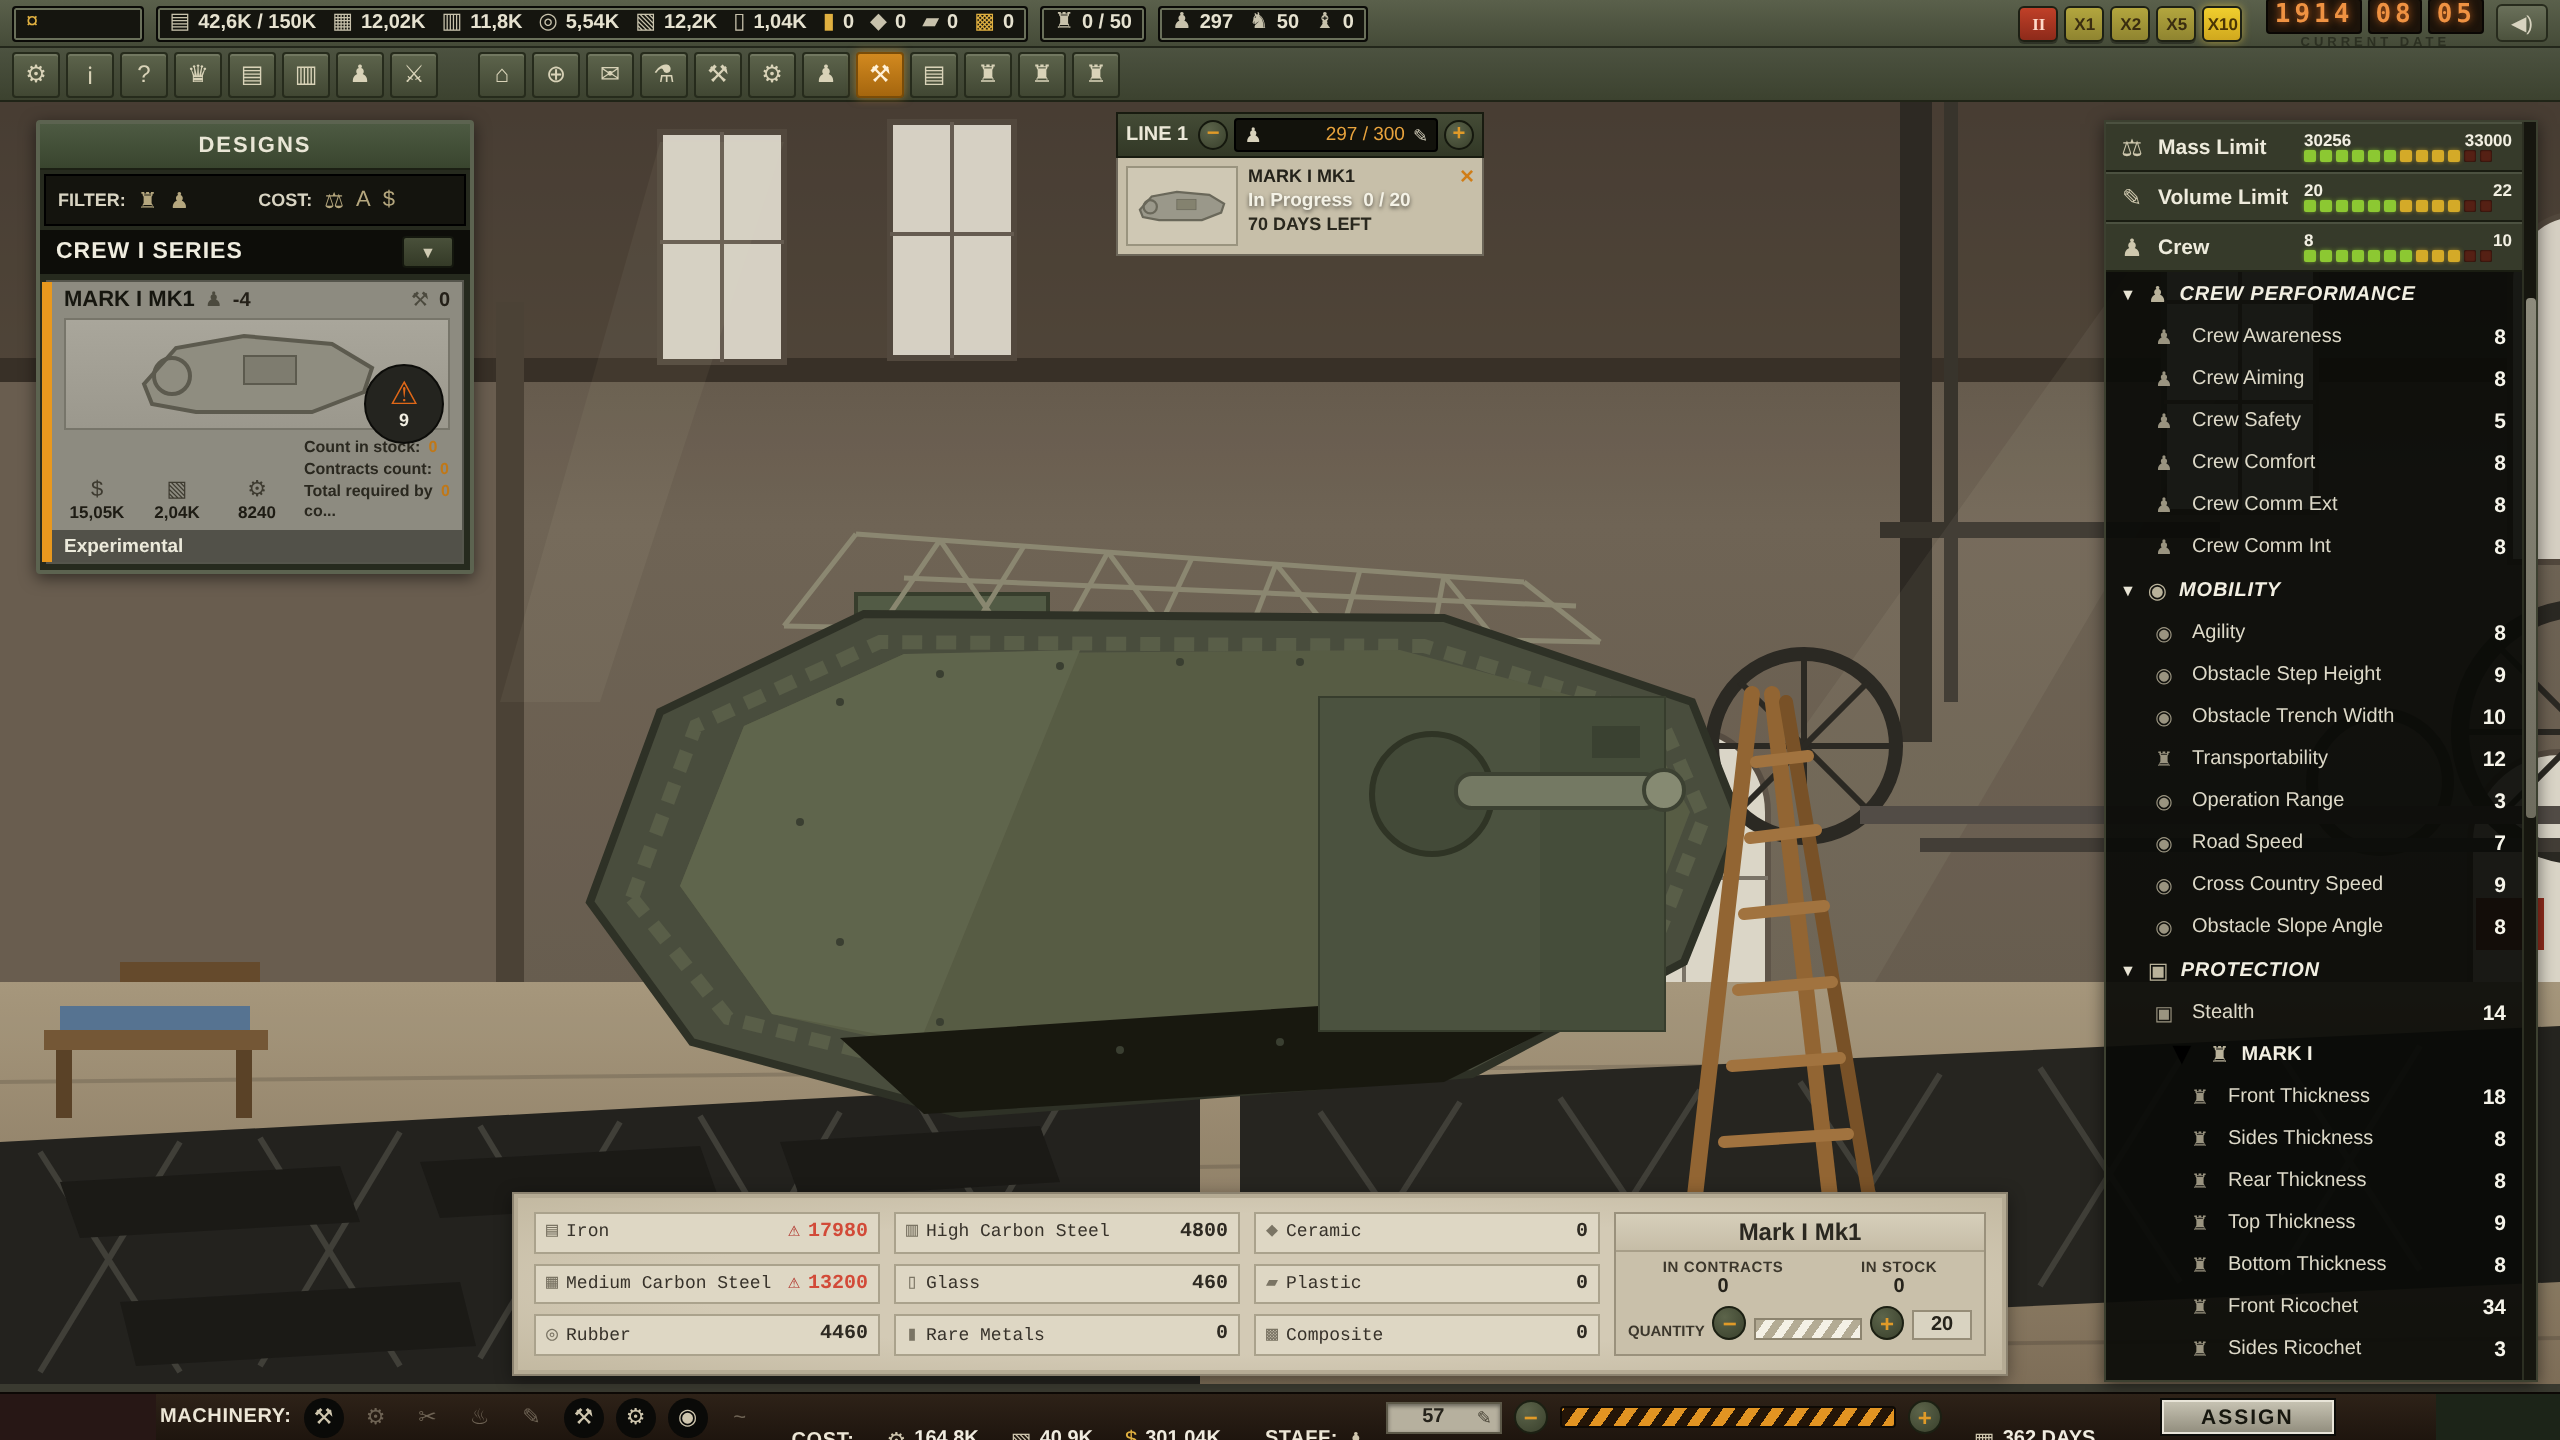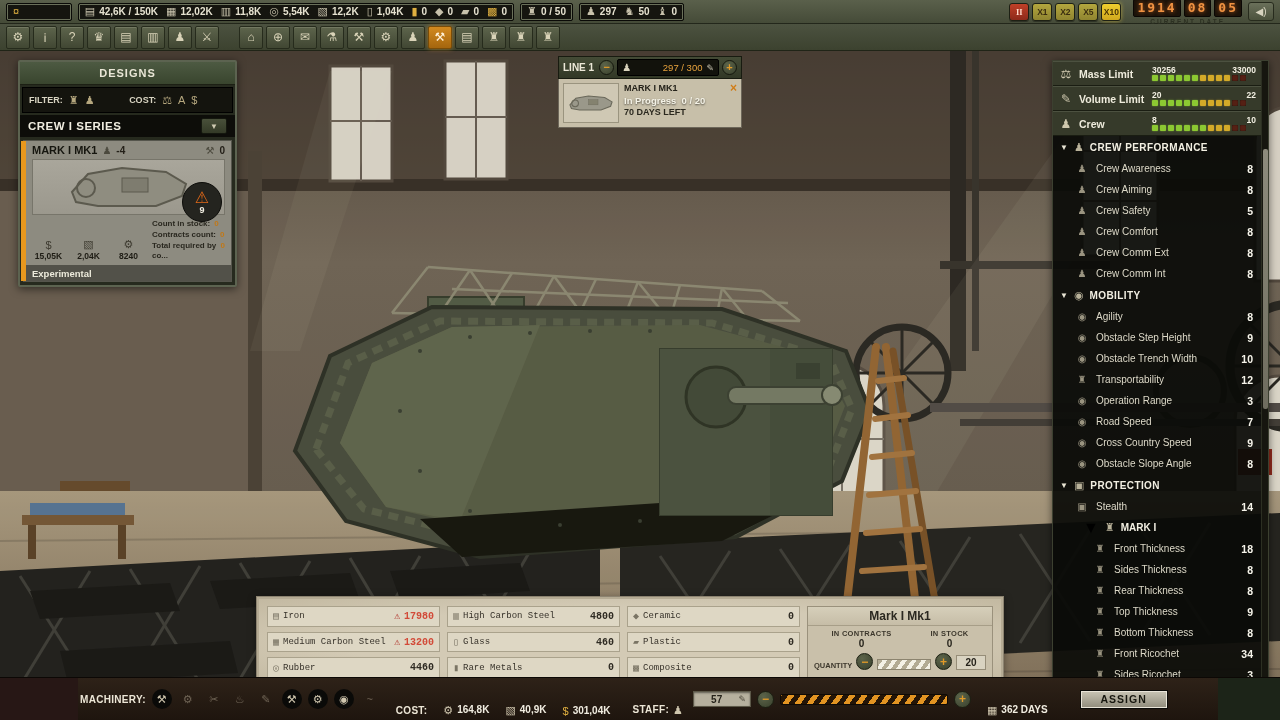--- a/index.html
+++ b/index.html
@@ -90,21 +90,21 @@
   .limit-right{width:104px;display:flex;flex-direction:column;gap:1px;}
   .limit-nums{display:flex;justify-content:space-between;font-size:8.5px;font-weight:bold;color:#f2efe2;line-height:1;}
   .ledbar{display:flex;gap:2px;}
   .led{width:6px;height:6px;border-radius:1px;}
   .led.g{background:#8cc832;box-shadow:0 0 2px #8cc832aa;}
   .led.y{background:#d4aa28;box-shadow:0 0 2px #d4aa28aa;}
   .led.r{background:#552014;box-shadow:0 0 1px #000 inset;position:relative;}
   .sec-head{height:22px;display:flex;align-items:center;gap:6px;padding:0 7px;cursor:pointer;}
   .sec-head .car{font-size:8px;color:#e8e4d4;}
   .sec-head .ic{font-size:11px;color:#b9b29a;}
-  .sec-title{font-size:10px;font-weight:bold;color:#f2efe2;letter-spacing:.4px;}
+  .sec-title{font-size:10px;font-weight:bold;color:#f2efe2;letter-spacing:.4px;font-style:italic;}
   .stat-row{height:21px;display:flex;align-items:center;gap:7px;padding:0 8px 0 22px;}
   .stat-row .ic{font-size:10px;color:#9a9480;width:14px;text-align:center;}
   .stat-label{flex:1;font-size:10px;color:#ddd9c8;}
   .stat-val{font-size:10.5px;font-weight:bold;color:#f6f4ea;}
   .sub-head{height:21px;display:flex;align-items:center;gap:6px;padding:0 8px 0 30px;cursor:pointer;}
   .sub-head .ic{font-size:11px;color:#b9b29a;}
   .sub-title{font-size:10px;font-weight:bold;color:#f2efe2;}
   .sub-row{padding-left:40px;}
   .stats-scroll{width:7px;background:#16160f;border-left:1px solid #2c2f22;position:relative;}
   .scroll-thumb{position:absolute;left:1px;width:5px;top:88px;height:260px;background:linear-gradient(#8d8b7c,#6e6c5e);border-radius:2px;cursor:pointer;}
@@ -124,21 +124,21 @@
   .order-cell{display:flex;flex-direction:column;align-items:center;line-height:1.2;}
   .order-lab{font-size:7.5px;font-weight:bold;color:#3c372c;letter-spacing:.3px;}
   .order-val{font-size:10px;font-weight:bold;color:#26231b;}
   .order-qty{display:flex;align-items:flex-end;gap:4px;padding:2px 6px 5px;}
   .qty-lab{font-size:7.5px;font-weight:bold;color:#3c372c;}
   .qty-btn{width:17px;height:17px;border-radius:50%;background:radial-gradient(circle at 35% 30%,#5c644a,#39402c);border:1px solid #20241610;border:1px solid #1c2013;color:#e09a28;font-size:12px;font-weight:bold;display:flex;align-items:center;justify-content:center;cursor:pointer;line-height:1;}
   .qty-bar{flex:1;height:11px;background:repeating-linear-gradient(-55deg,#f4f1e6 0 4px,#b3ab94 4px 8px);border:1px solid #8c846f;cursor:pointer;}
   .qty-val{width:30px;height:15px;background:#d9d3c1;border:1px solid #968d78;font-size:10px;font-weight:bold;color:#26231b;display:flex;align-items:center;justify-content:center;}
 
   
-  .bottombar{position:absolute;left:0;bottom:0;width:1280px;height:43px;background:linear-gradient(#2e2218,#1e150e);border-top:1px solid #0c0805;display:flex;align-items:center;z-index:25;padding-left:80px;gap:6px;}
+  .bottombar{position:absolute;left:0;bottom:0;width:1280px;height:24px;background:linear-gradient(#2e2218,#1e150e);border-top:1px solid #0c0805;display:flex;align-items:center;z-index:25;padding-left:80px;gap:6px;}
   .bb-strip-left{position:absolute;left:0;top:0;bottom:0;width:78px;background:#271715;}
   .bb-strip-right{position:absolute;right:0;top:0;bottom:0;width:62px;background:#1c2418;}
   .bb-label{font-size:10px;font-weight:bold;color:#ece6d6;letter-spacing:.3px;}
   .mach-ic{width:20px;height:20px;display:flex;align-items:center;justify-content:center;font-size:11px;color:#6e6354;cursor:pointer;}
   .mach-ic.on{background:#0a0a08;border-radius:50%;color:#cfc6ae;}
   .bb-cost{display:flex;align-items:flex-start;gap:4px;margin-left:10px;margin-top:23px;}
   .bb-cost .ic{font-size:11px;color:#cfc6ae;}
   .bb-cost .ic.gold{color:#e0b040;}
   .bb-cost .v{font-size:10px;font-weight:bold;color:#f0ece0;}
   .staff-input{width:58px;height:16px;background:#b6b09e;border:1px solid #5c5848;box-shadow:0 1px 2px #00000077 inset;display:flex;align-items:center;padding:0 4px;gap:3px;margin-left:4px;}

